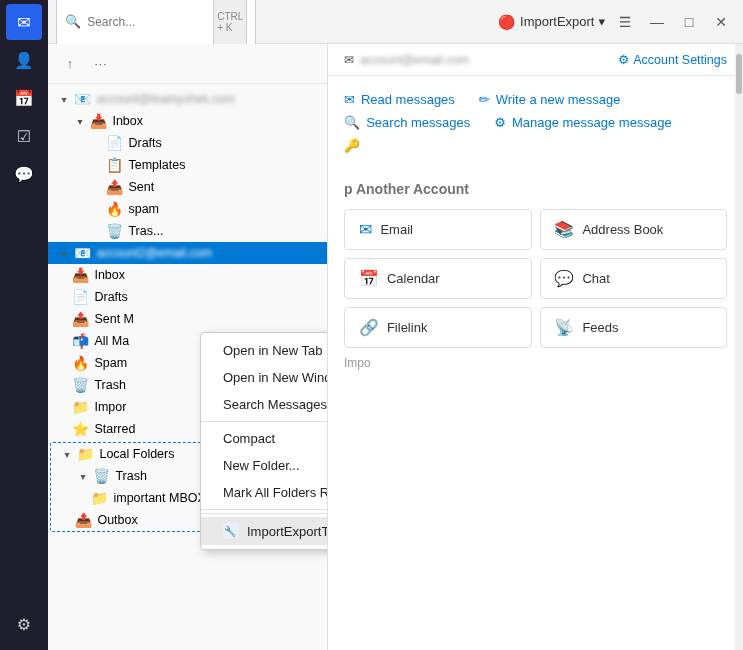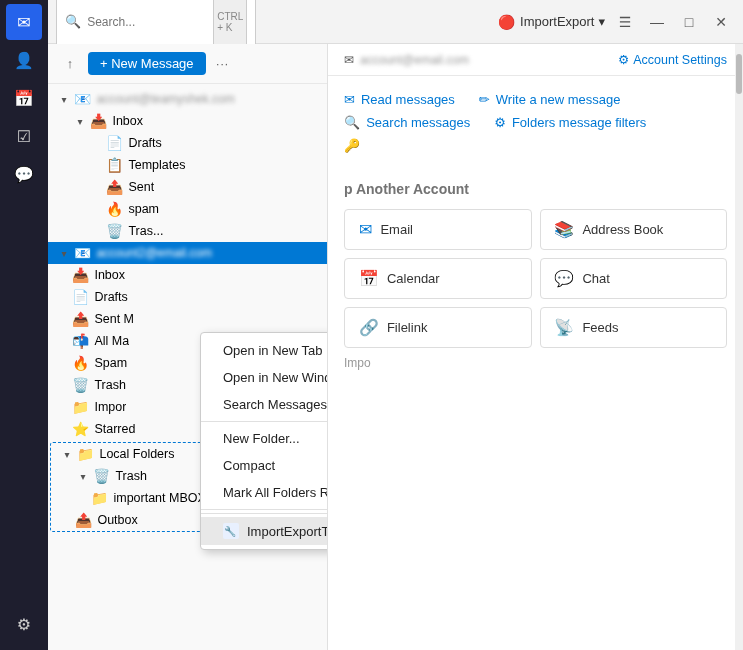--- a/index.html
+++ b/index.html
@@ -118,23 +118,20 @@
         <div class="toolbar-btn">✕</div>
       </div>
     </div>
 
     <div class="content">
 
       <div class="sidebar">
 
         <div class="sidebar-toolbar">
           <div class="sidebar-btn">↑</div>
-          <button class="new-msg-btn">
-            <span>+ New Message</span>
-          </button>
           <span class="more-btn">···</span>
         </div>
 
         <div class="tree">
 
           <div class="tree-item">
             <span class="tree-expand">▾</span>
             <span class="folder-icon">📧</span>
             <span class="tree-label blurred-text">account@teamyshek.com</span>
           </div>
@@ -237,24 +234,24 @@
               <span>Open in New Tab</span>
             </div>
             <div class="context-menu-item">
               <span>Open in New Window</span>
             </div>
             <div class="context-menu-item">
               <span>Search Messages...</span>
             </div>
             <div class="context-menu-divider"></div>
             <div class="context-menu-item">
+              <span>Compact</span>
+            </div>
+            <div class="context-menu-item">
               <span>New Folder...</span>
-            </div>
-            <div class="context-menu-item">
-              <span>Compact</span>
             </div>
             <div class="context-menu-item">
               <span>Mark All Folders Read</span>
             </div>
             <div class="context-menu-divider"></div>
             <div class="context-menu-divider"></div>
             <div class="context-menu-item" style="background:#e8e8e8; position:relative;">
               <div class="importexport-item">
                 <div class="importexport-icon">🔧</div>
                 <span>ImportExportTools NG</span>
@@ -289,21 +286,21 @@
                 <span>Write a new message</span>
               </div>
             </div>
             <div class="panel-action-row">
               <div class="panel-action">
                 <span>🔍</span>
                 <span>Search messages</span>
               </div>
               <div class="panel-action">
                 <span>⚙</span>
-                <span>Folders message filters</span>
+                <span>Manage message message</span>
               </div>
             </div>
             <div class="panel-action-row">
               <div class="panel-action">
                 <span>🔑</span>
               </div>
             </div>
           </div>
 
           <div class="section-title">

